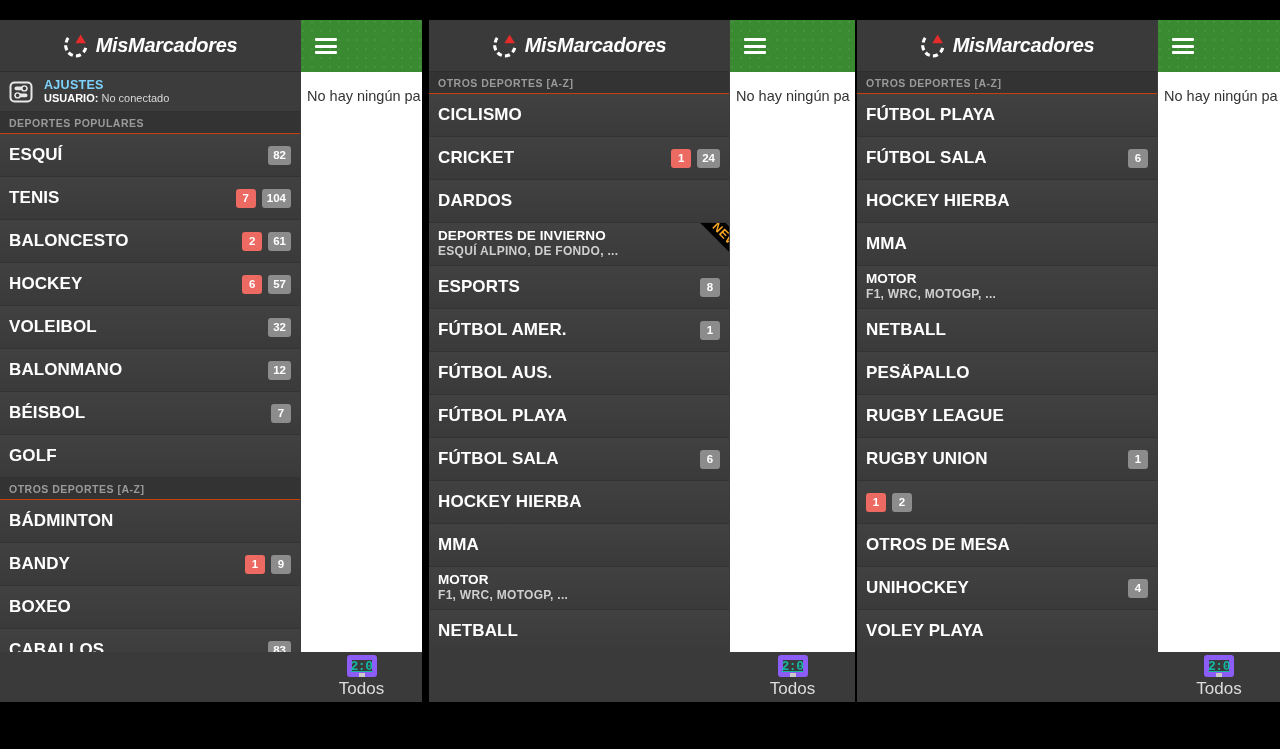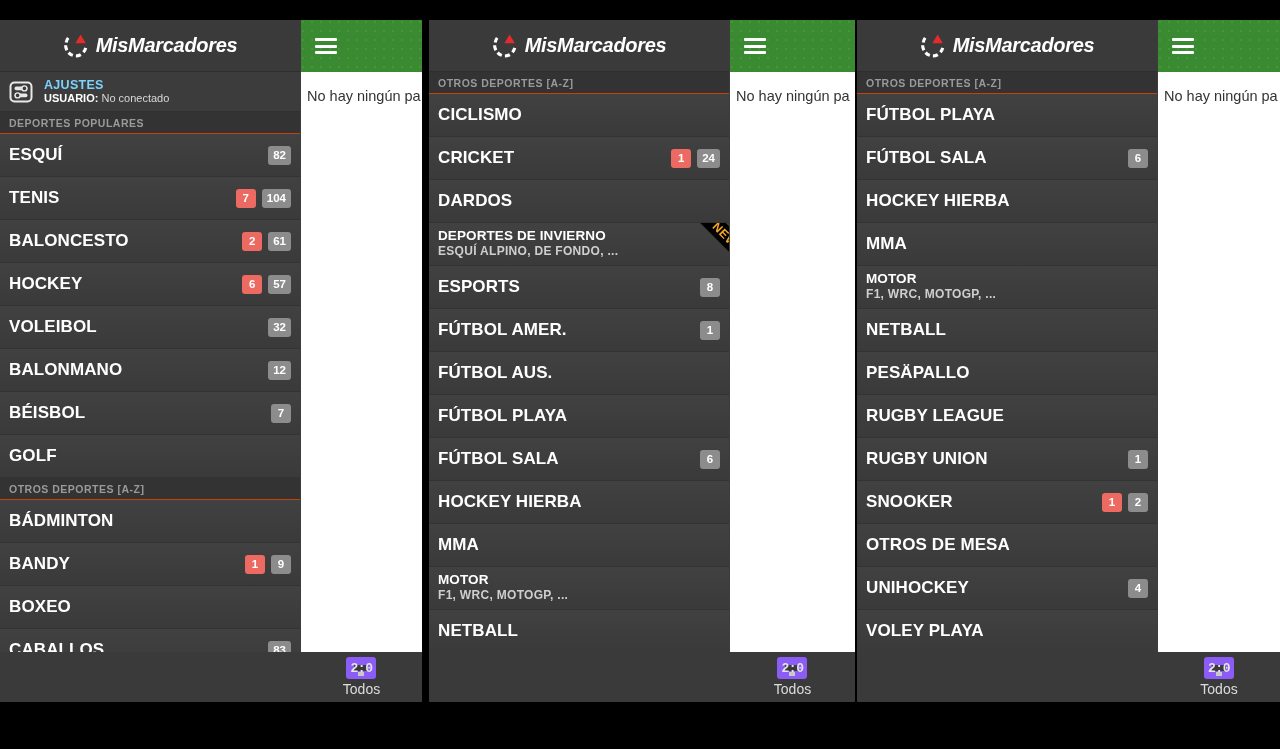--- a/index.html
+++ b/index.html
@@ -77,28 +77,28 @@
                white-space:nowrap; }
 
   
   .tabbar { position:absolute; left:0; right:0; bottom:0; height:50px;
             background:#2a2a2a; display:flex; }
   .tabbar .tab-left { flex:0 0 300px; background:#3a3a3a; }
   .tabbar .tab-right { flex:1 1 auto; background:#3a3a3a;
                        display:flex; align-items:center; justify-content:center; }
   .tab-btn { display:flex; flex-direction:column; align-items:center;
              gap:2px; }
-  .tab-ico { width:30px; height:22px; border:8px solid #8b5cf6;
-             border-radius:3px; color:#e5e5e5; font-size:13px;
+  .tab-ico { width:30px; height:22px; border:5px solid #8b5cf6;
+             border-radius:3px; color:#14b8a6; font-size:13px;
              font-weight:bold; display:flex; align-items:center;
              justify-content:center; position:relative;
-             font-family:"Liberation Mono", monospace; letter-spacing:-.5px; }
+             font-family:"Liberation Mono", monospace; letter-spacing:-.5px;text-decoration:underline; }
   .tab-ico:after { content:""; position:absolute; bottom:-5px; left:50%;
                    margin-left:-3px; width:6px; height:4px; background:#c9c9c9; }
-  .tab-label { color:#dcdcdc; font-size:14px; }
+  .tab-label { color:#dcdcdc; font-size:17px; }
 
   
   #screen1 { left:0;    width:422px; height:682px; }
   #screen2 { left:429px; width:426px; height:682px; }
   #screen3 { left:857px; width:423px; height:682px; }
 
   #screen1 .panel { width:300px; }
   #screen2 .panel { width:300px; }
   #screen3 .panel { width:300px; }
   #screen1 .content, #screen2 .content, #screen3 .content { left:301px; }
@@ -403,21 +403,20 @@
               <div class="sport-name">RUGBY LEAGUE</div>
               <div class="badges"></div>
             </div>
             <div class="sport-row">
               <div class="sport-name">RUGBY UNION</div>
               <div class="badges">
                 <span class="badge total">1</span>
               </div>
             </div>
             <div class="sport-row">
-              <div class="sport-name">SNOOKER</div>
               <div class="badges">
                 <span class="badge live">1</span>
                 <span class="badge total">2</span>
               </div>
             </div>
             <div class="sport-row">
               <div class="sport-name">OTROS DE MESA</div>
               <div class="badges"></div>
             </div>
             <div class="sport-row">

